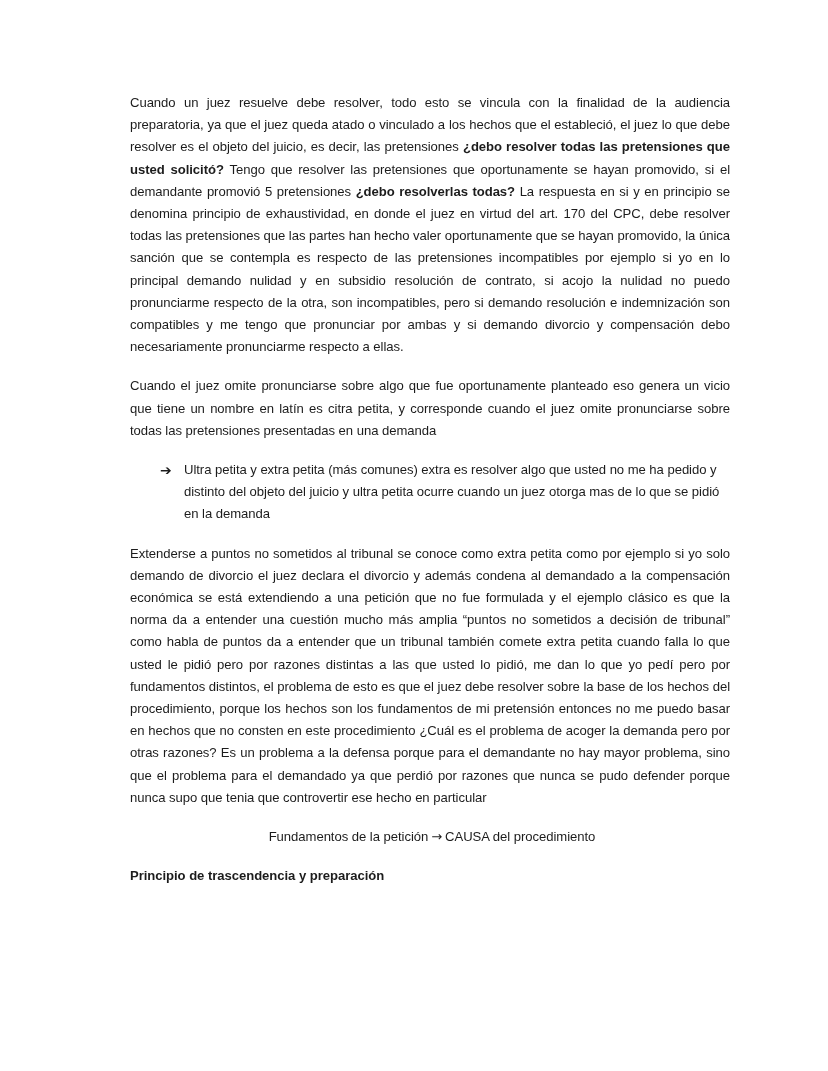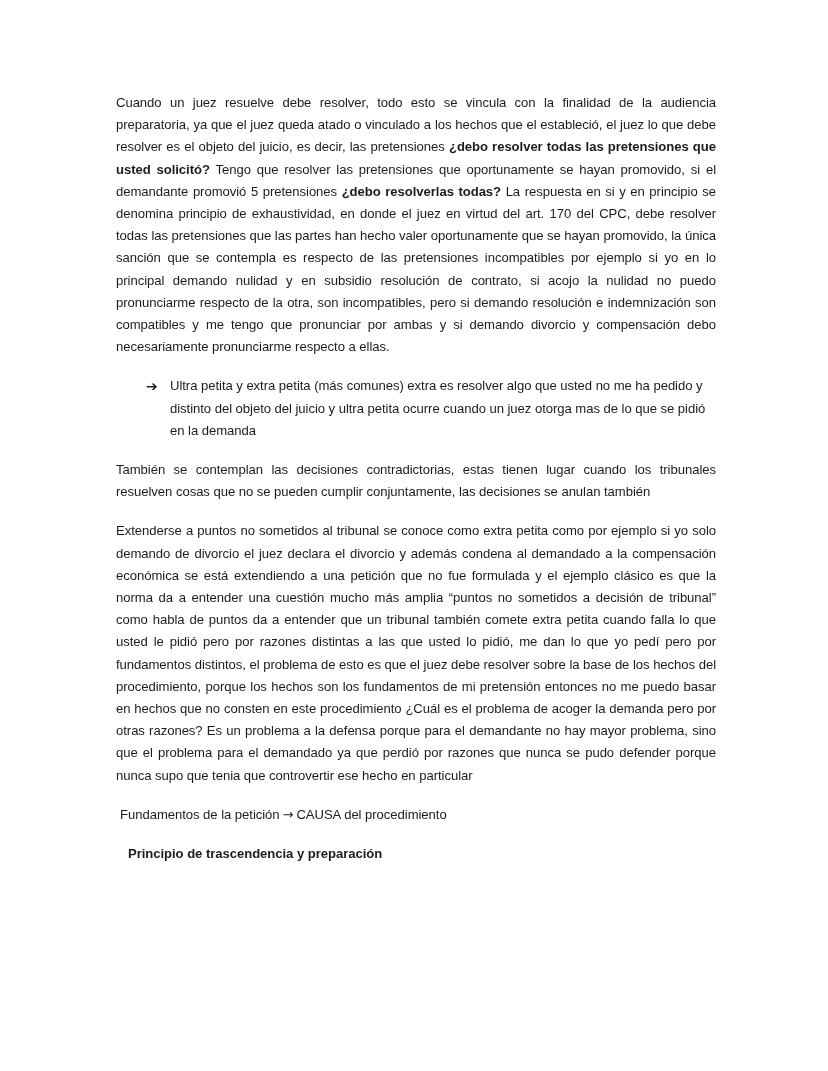--- a/index.html
+++ b/index.html
@@ -20,21 +20,21 @@
   .page {
     position: relative;
     width: 828px;
     height: 1071px;
     background: #ffffff;
     box-sizing: border-box;
   }
 
   .content {
     position: absolute;
-    left: 116px;
+    left: 130px;
     top: 92px;
     width: 600px;
   }
 
   p.body-para {
     margin: 0 0 17px 0;
     font-size: 13.1px;
     line-height: 22.2px;
     text-align: justify;
     text-justify: inter-word;
@@ -79,50 +79,50 @@
   }
 
   
   .inline-arrow {
     font-family: "DejaVu Sans", sans-serif;
     font-size: 13px;
     padding: 0 3px;
   }
 
   p.heading-bold {
-    margin: 0 0 17px 12px;
+    margin: 0 0 17px 0;
     font-size: 13.1px;
     line-height: 22.2px;
     font-weight: bold;
     text-align: left;
     letter-spacing: -0.05px;
   }
 
   p.plain-left {
     margin: 0 0 17px 4px;
     font-size: 13.1px;
     line-height: 22.2px;
-    text-align: left;
+    text-align: center;
     letter-spacing: -0.05px;
   }
 </style>
 </head>
 <body>
 
 <div class="page">
   <div class="content">
 
     <p class="body-para"><span>Cuando un juez resuelve debe resolver, todo esto se vincula con la finalidad de la audiencia preparatoria, ya que el juez queda atado o vinculado a los hechos que el estableció, el juez lo que debe resolver es el objeto del juicio, es decir, las pretensiones </span><span class="bold">¿debo resolver todas las pretensiones que usted solicitó?</span><span> Tengo que resolver las pretensiones que oportunamente se hayan promovido, si el demandante promovió 5 pretensiones </span><span class="bold">¿debo resolverlas todas?</span><span> La respuesta en si y en principio se denomina principio de exhaustividad, en donde el juez en virtud del art. 170 del CPC, debe resolver todas las pretensiones que las partes han hecho valer oportunamente que se hayan promovido, la única sanción que se contempla es respecto de las pretensiones incompatibles por ejemplo si yo en lo principal demando nulidad y en subsidio resolución de contrato, si acojo la nulidad no puedo pronunciarme respecto de la otra, son incompatibles, pero si demando resolución e indemnización son compatibles y me tengo que pronunciar por ambas y si demando divorcio y compensación debo necesariamente pronunciarme respecto a ellas.</span></p>
 
+    <p class="body-para">Cuando el juez omite pronunciarse sobre algo que fue oportunamente planteado eso genera un vicio que tiene un nombre en latín es citra petita, y corresponde cuando el juez omite pronunciarse sobre todas las pretensiones presentadas en una demanda</p>
 
     <ul class="arrow-list">
       <li><span class="arrow-glyph">➔</span><span>Ultra petita y extra petita (más comunes) extra es resolver algo que usted no me ha pedido y distinto del objeto del juicio y ultra petita ocurre cuando un juez otorga mas de lo que se pidió en la demanda</span></li>
     </ul>
 
-    <p class="body-para">También se contemplan las decisiones contradictorias, estas tienen lugar cuando los tribunales resuelven cosas que no se pueden cumplir conjuntamente, las decisiones se anulan también</p>
 
     <p class="body-para">Extenderse a puntos no sometidos al tribunal se conoce como extra petita como por ejemplo si yo solo demando de divorcio el juez declara el divorcio y además condena al demandado a la compensación económica se está extendiendo a una petición que no fue formulada y el ejemplo clásico es que la norma da a entender una cuestión mucho más amplia “puntos no sometidos a decisión de tribunal” como habla de puntos da a entender que un tribunal también comete extra petita cuando falla lo que usted le pidió pero por razones distintas a las que usted lo pidió, me dan lo que yo pedí pero por fundamentos distintos, el problema de esto es que el juez debe resolver sobre la base de los hechos del procedimiento, porque los hechos son los fundamentos de mi pretensión entonces no me puedo basar en hechos que no consten en este procedimiento ¿Cuál es el problema de acoger la demanda pero por otras razones? Es un problema a la defensa porque para el demandante no hay mayor problema, sino que el problema para el demandado ya que perdió por razones que nunca se pudo defender porque nunca supo que tenia que controvertir ese hecho en particular</p>
 
     <p class="plain-left"><span>Fundamentos de la petición</span><span class="inline-arrow">→</span><span>CAUSA del procedimiento</span></p>
 
 
     <p class="heading-bold">Principio de trascendencia y preparación</p>
 
 
   </div>

